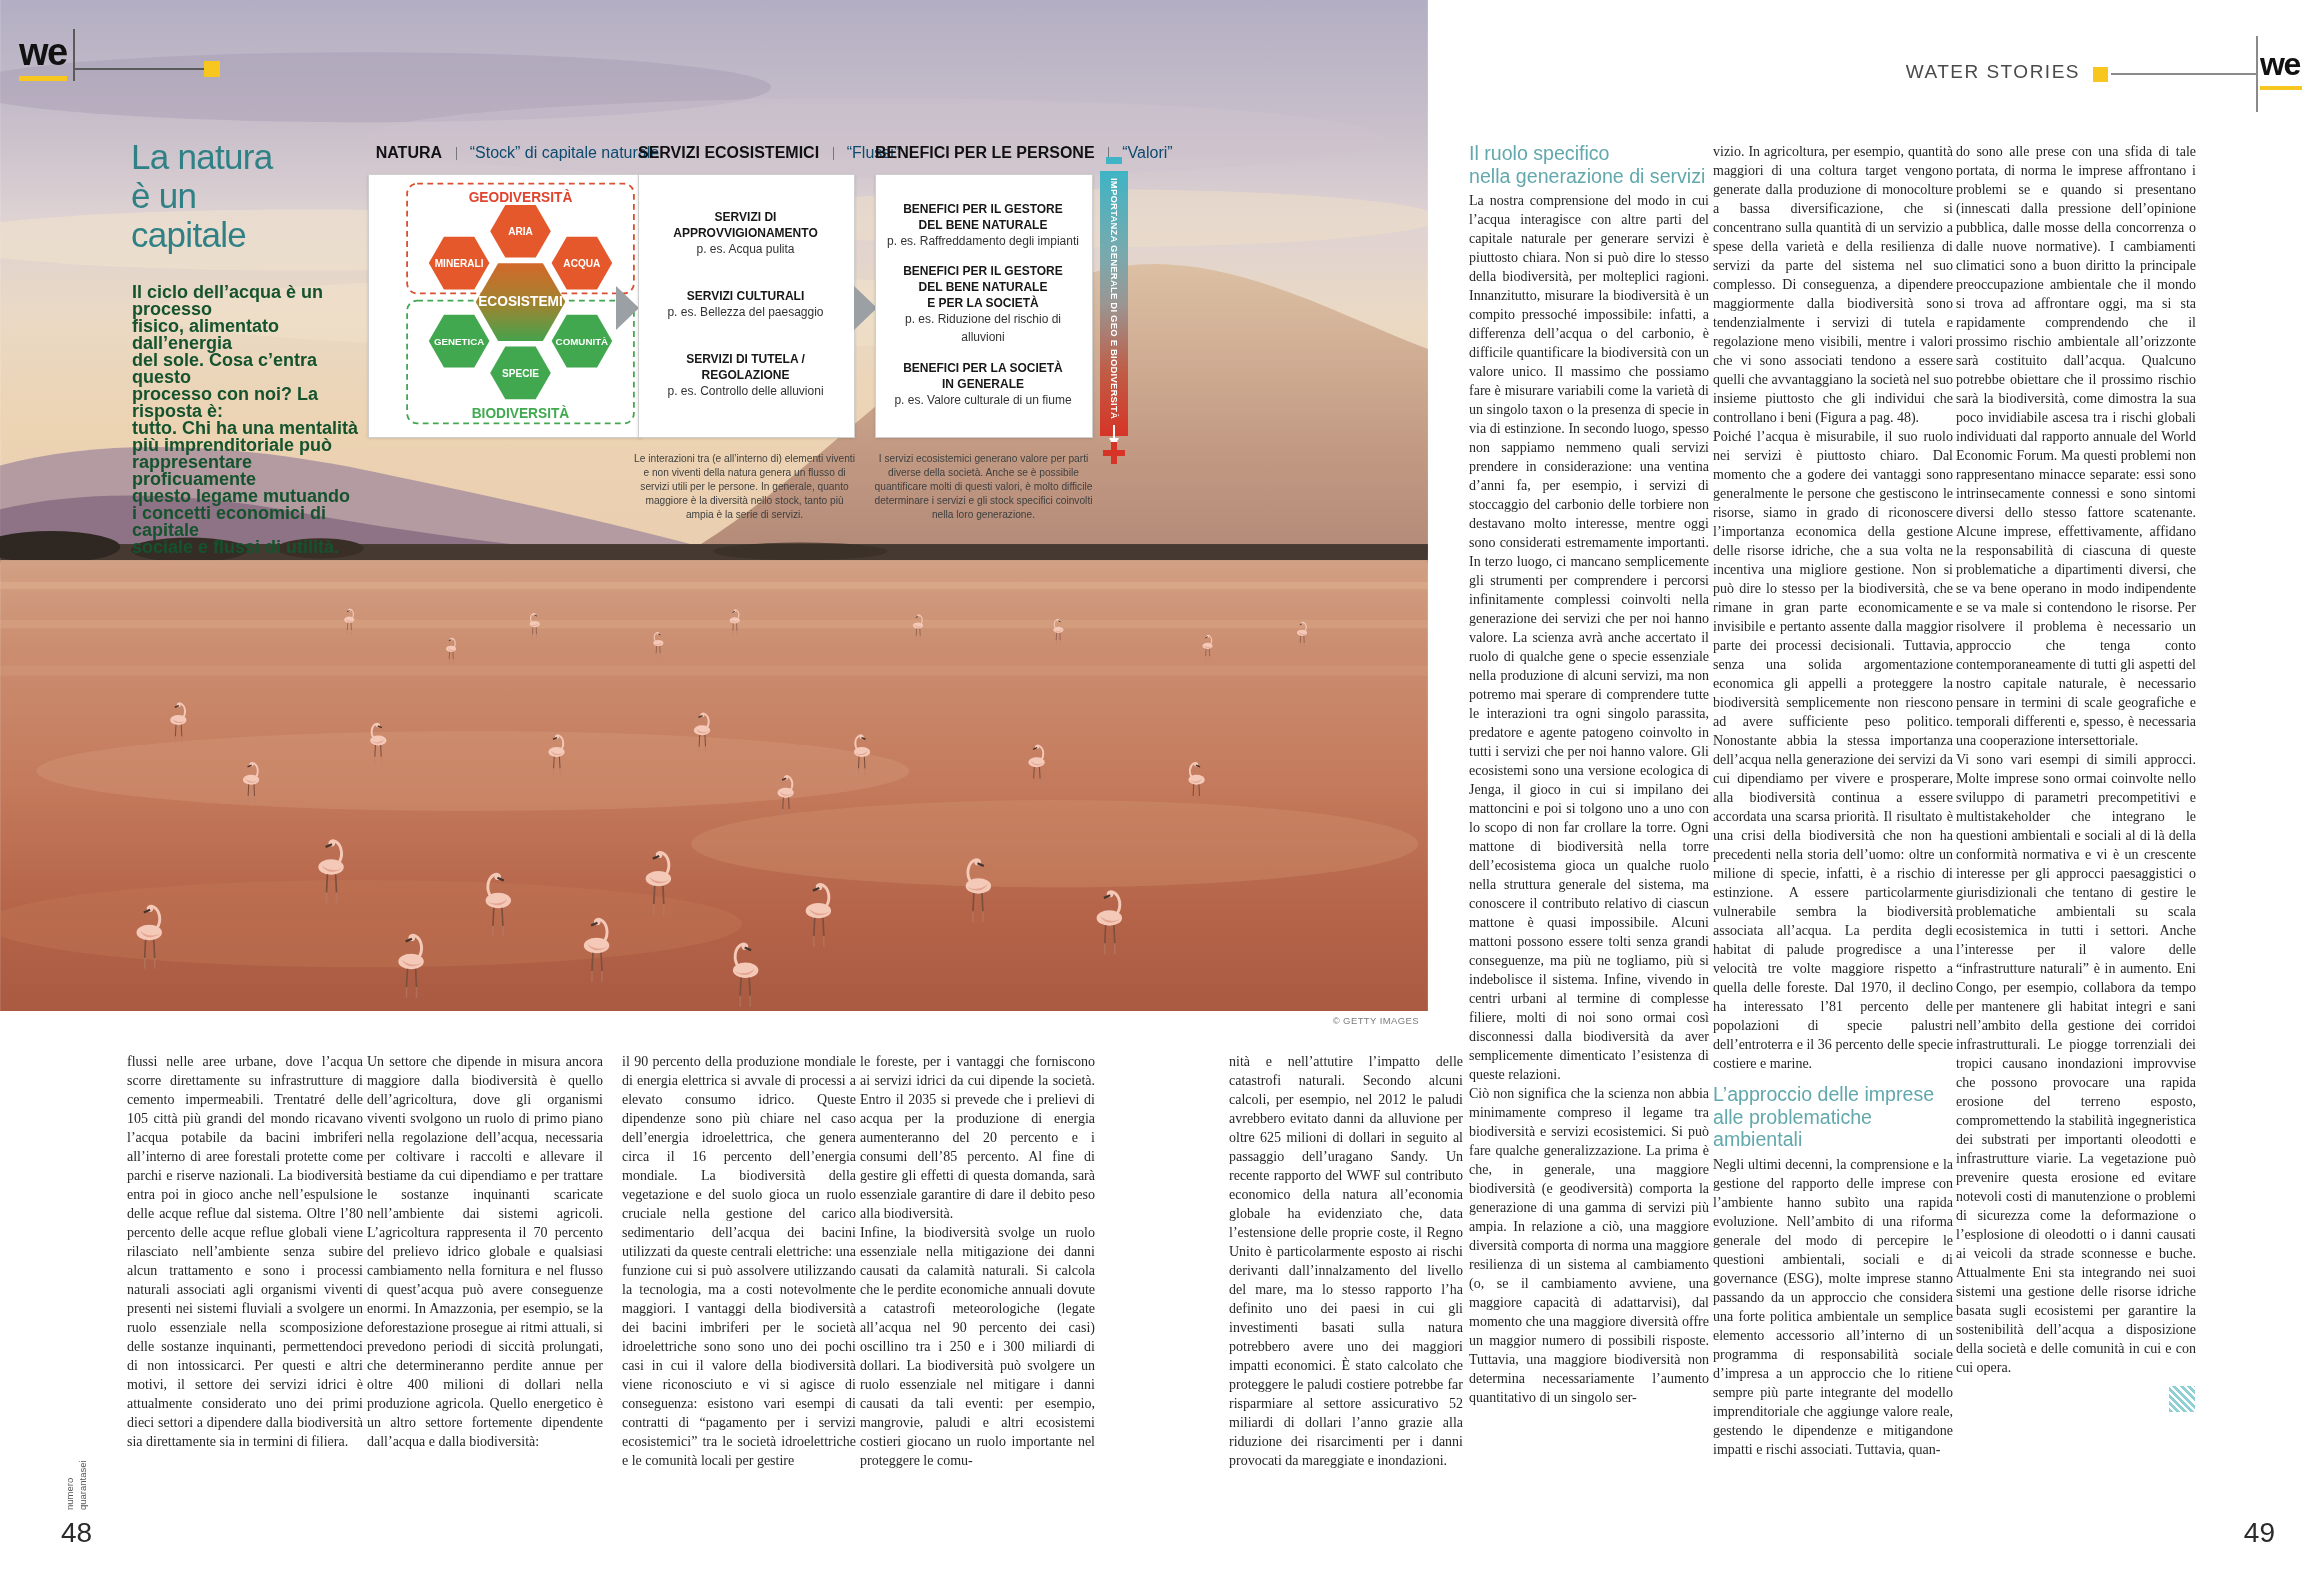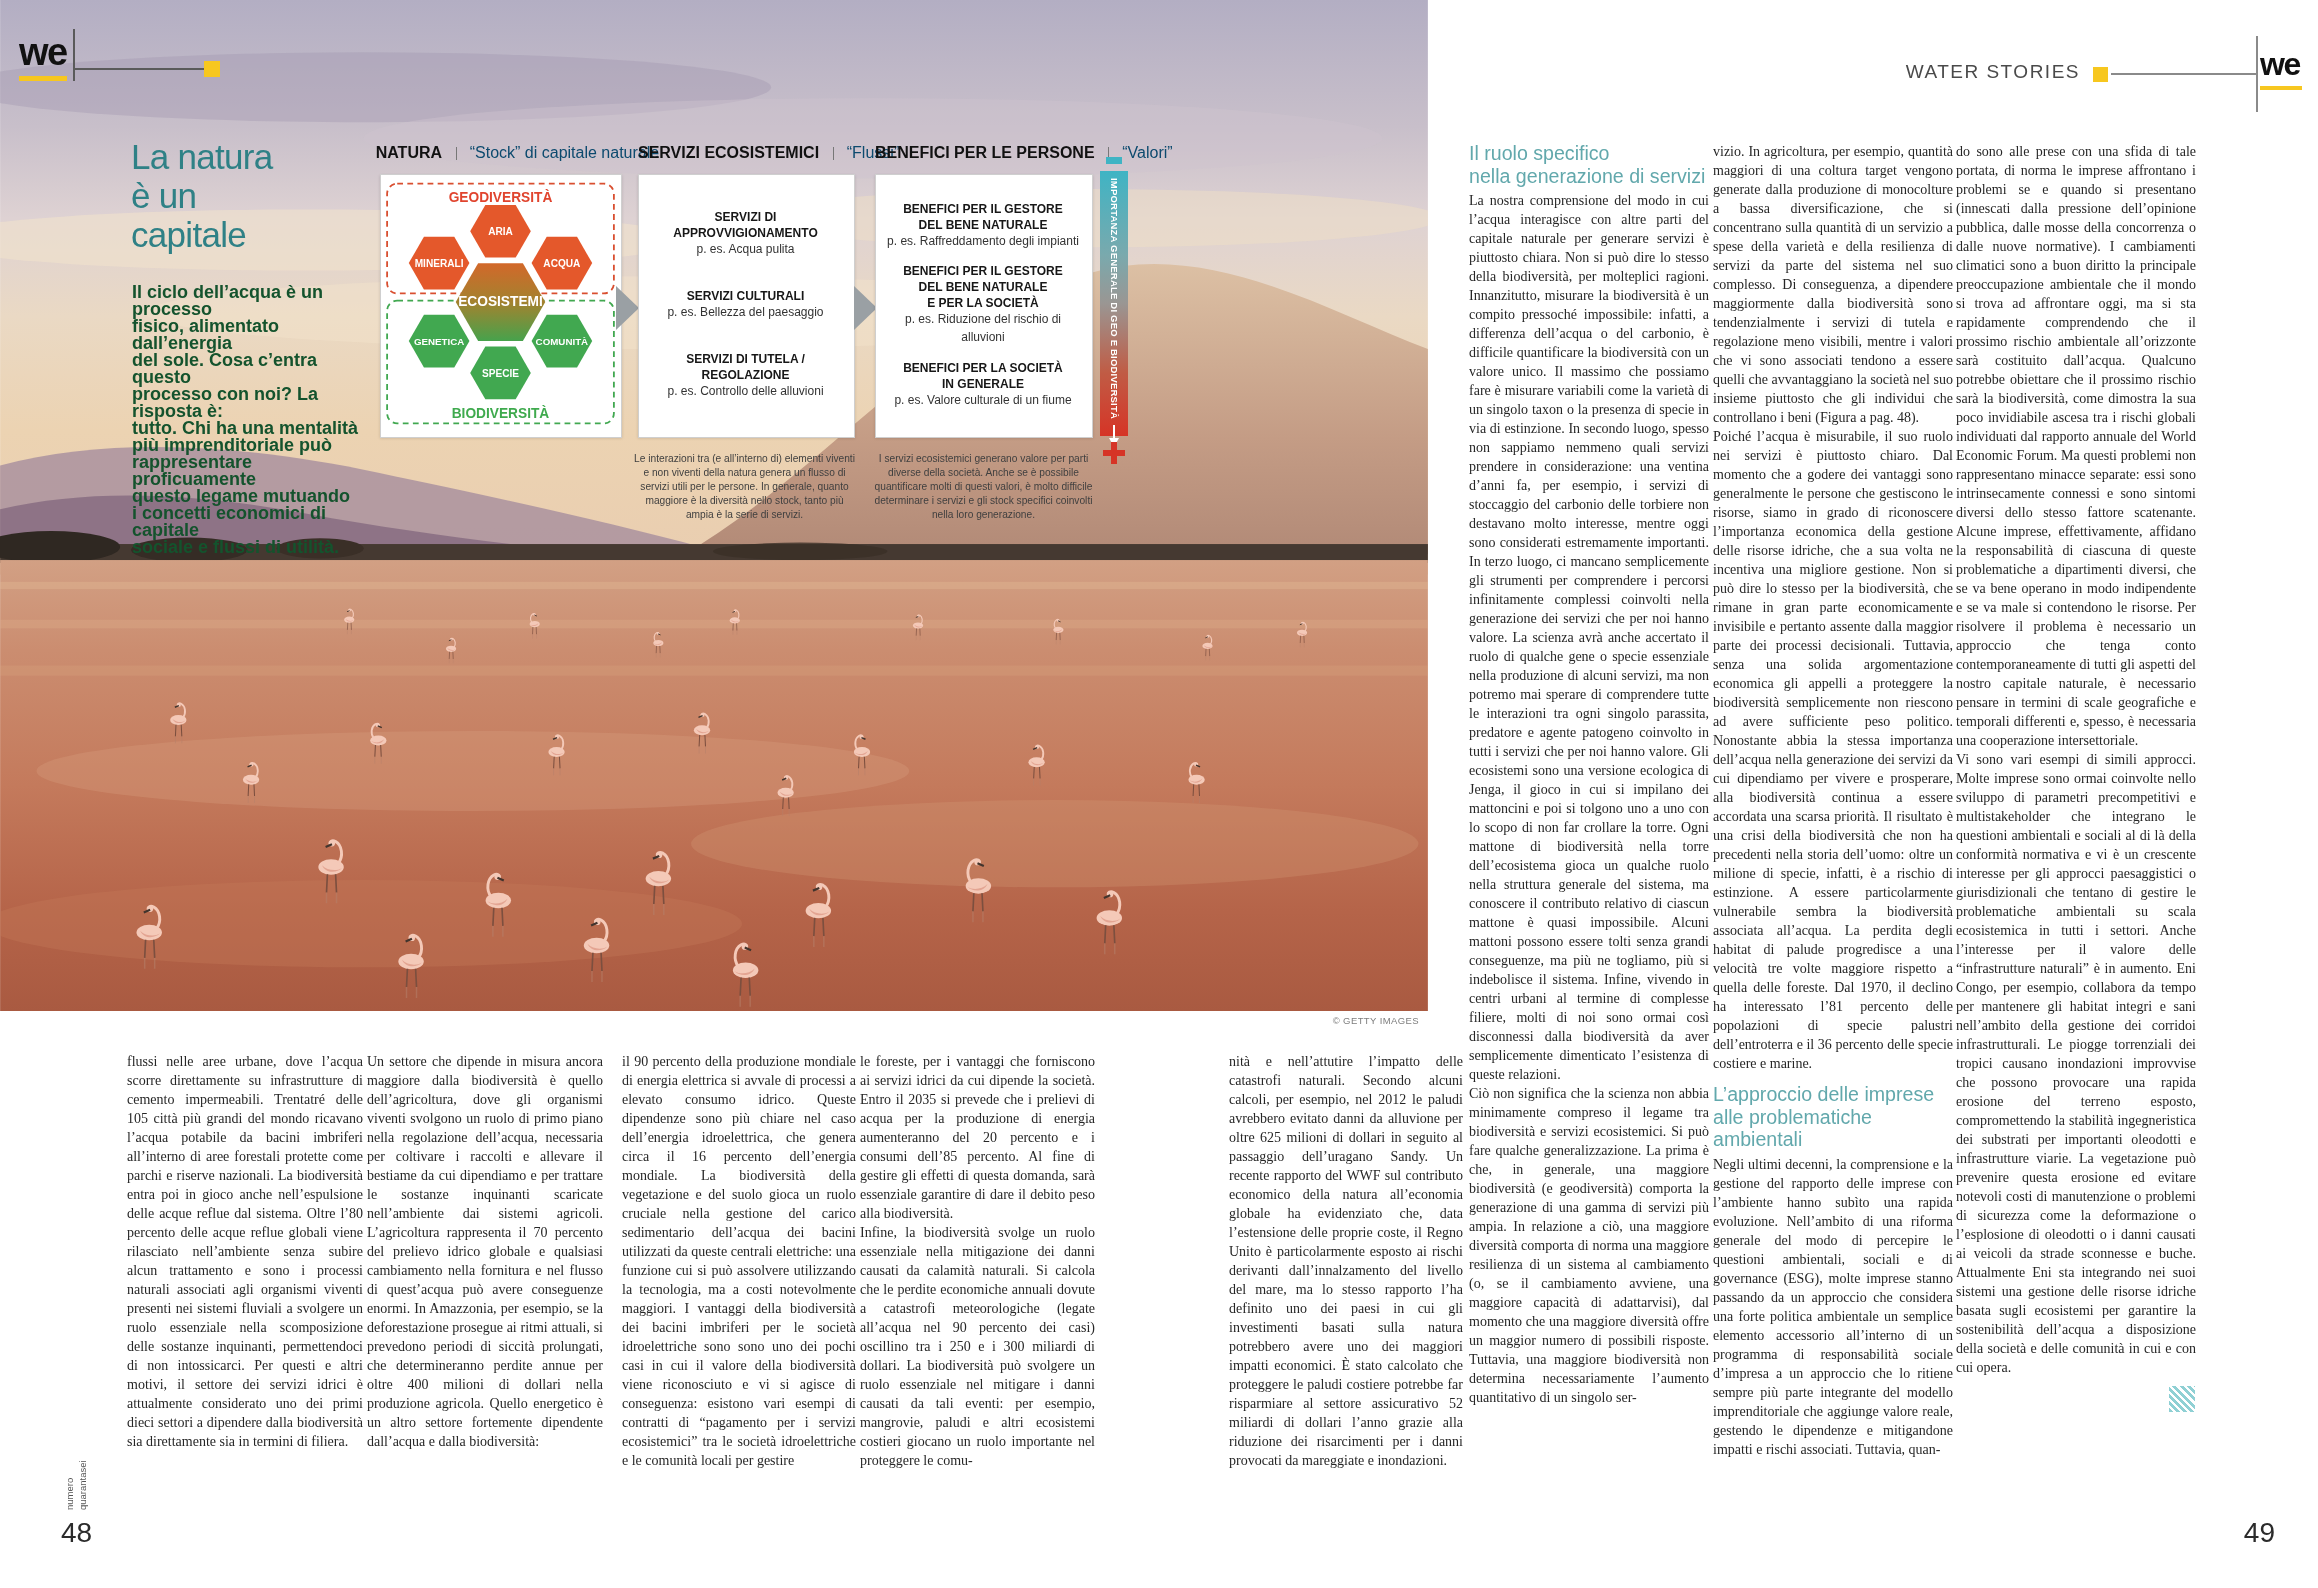--- a/index.html
+++ b/index.html
@@ -191,21 +191,21 @@
     <span class="nm">SERVIZI ECOSISTEMICI</span>
       <span class="dg-sep"></span>
       <span class="sub">“Flussi”</span>
   </div>
   <div class="dg-header" style="left:508px;">
     <span class="nm">BENEFICI PER LE PERSONE</span>
       <span class="dg-sep"></span>
       <span class="sub">“Valori”</span>
   </div>
 
-  <div class="dg-box" style="left:13px;width:240px;">
+  <div class="dg-box" style="left:1px;width:240px;padding-left:32px;">
     <svg width="239" height="260" viewBox="0 0 330 360">
       <defs>
         <linearGradient id="ecoG" x1="0" y1="0" x2="0" y2="1">
           <stop offset="0" stop-color="#d2682a"></stop>
             <stop offset=".5" stop-color="#a3822f"></stop>
             <stop offset="1" stop-color="#47a24c"></stop>
         </linearGradient>
       </defs>
       <rect x="8" y="12" width="314" height="152" rx="14" fill="none" stroke="#d94f30" stroke-width="2.5" stroke-dasharray="8 6"></rect>
       <rect x="8" y="174" width="314" height="170" rx="14" fill="none" stroke="#41a850" stroke-width="2.5" stroke-dasharray="8 6"></rect>

